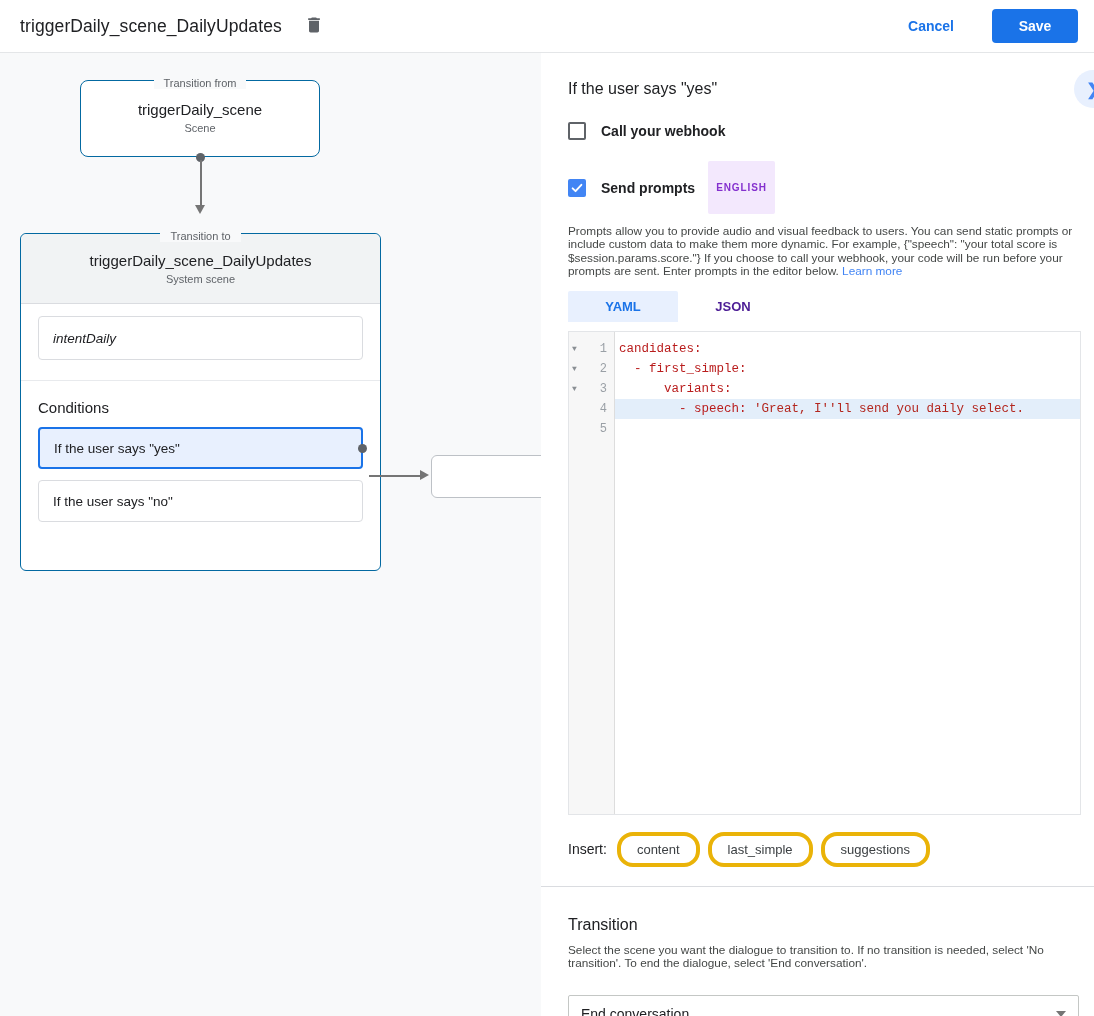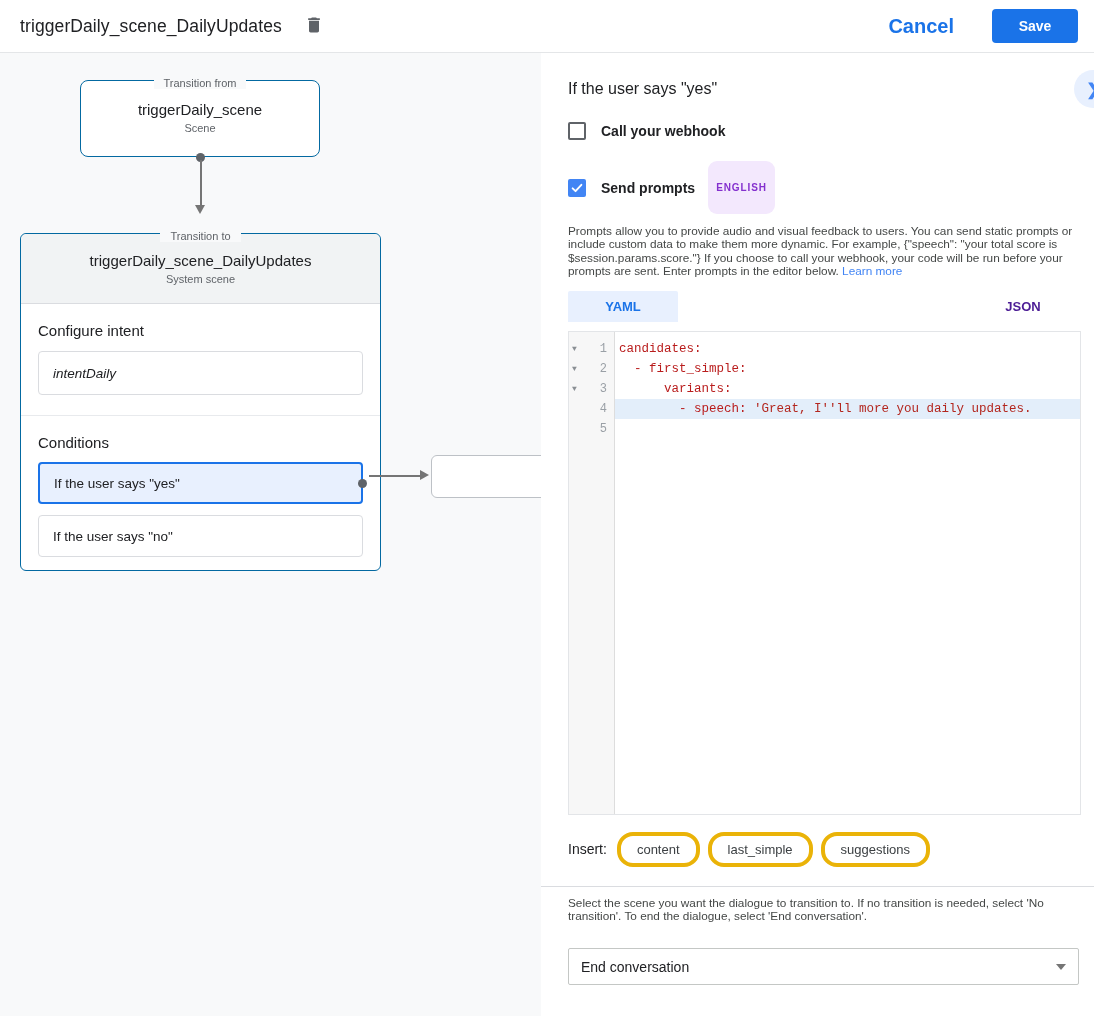--- a/index.html
+++ b/index.html
@@ -6,21 +6,21 @@
   html,body { width:1094px; height:1016px; overflow:hidden; background:#fff;
     font-family:"Liberation Sans", sans-serif; color:#202124; }
 
   
   .toolbar { height:53px; background:#fff; border-bottom:1px solid #e4e6e8;
     display:flex; align-items:center; padding:0 16px 0 20px; }
   .toolbar-title { font-size:17.5px; color:#202124; letter-spacing:.1px; }
   .trash-btn { margin-left:16px; width:32px; height:32px; border:none; background:transparent;
     display:flex; align-items:center; justify-content:center; cursor:pointer; }
   .toolbar-spacer { flex:1; }
-  .cancel-btn { border:none; background:transparent; color:#1a73e8; font-size:20px; font-weight:600;
+  .cancel-btn { border:none; background:transparent; color:#1a73e8; font-size:14px; font-weight:600;
     padding:8px 16px; margin-right:22px; cursor:pointer; font-family:inherit; }
   .save-btn { border:none; background:#1a73e8; color:#fff; font-size:14px; font-weight:600;
     border-radius:4px; width:86px; height:34px; cursor:pointer; font-family:inherit; }
 
   
   .main { position:relative; width:1094px; height:963px; }
   .canvas { position:absolute; left:0; top:0; width:541px; height:963px;
     background:#f8f9fa; overflow:hidden; }
   .panel { position:absolute; left:541px; top:0; width:553px; height:963px;
     background:#fff; padding:0 16px 0 27px; overflow:hidden; }
@@ -69,26 +69,26 @@
 
   .check-row { display:flex; align-items:center; }
   .check-row.webhook { margin-top:24px; }
   .check-row.prompts { margin-top:21px; }
   .checkbox { width:18px; height:18px; border:2px solid #5f6368; border-radius:2px; background:#fff;
     flex:0 0 auto; cursor:pointer; }
   .checkbox.checked { border:none; background:#4285f4; display:flex; align-items:center; justify-content:center; }
   .checkbox.checked svg { display:block; }
   .check-label { margin-left:15px; font-size:14px; font-weight:700; color:#202124; }
   .lang-badge { margin-left:13px; background:#f3e8fd; color:#8430ce; font-size:10px; font-weight:700;
-    letter-spacing:.9px; padding:21px 8px; border-radius:9px; }
+    letter-spacing:.9px; padding:21px 8px; border-radius:2px; }
 
   .desc { margin-top:11px; width:511px; font-size:11.8px; line-height:13.4px; color:#444746; }
   .link { color:#4285f4; text-decoration:none; cursor:pointer; }
 
-  .tabs { margin-top:12px; display:flex;justify-content:space-between; }
+  .tabs { margin-top:12px; display:flex; }
   .tab { width:110px; height:31px; display:flex; align-items:center; justify-content:center;
     font-size:13px; font-weight:600; color:#4c1d95; cursor:pointer; border-radius:2px 2px 0 0; }
   .tab.active { background:#e8f0fe; color:#1a73e8; }
 
   .editor { margin-top:9px; width:513px; height:484px; border:1px solid #e3e5e8; background:#fff;
     display:flex; font-family:"Liberation Mono", monospace; }
   .gutter { width:46px; background:#f7f7f7; border-right:1px solid #ddd; padding-top:7px; }
   .gutter-row { height:20px; position:relative; font-size:12px; color:#9aa0a6;
     text-align:right; padding-right:7px; line-height:20px; }
   .fold { position:absolute; left:3px; top:0; font-size:8px; color:#8a8f94; line-height:20px; }
@@ -148,21 +148,20 @@
 
     <div class="node to-node">
       <div class="node-label">
         <span>Transition to</span>
       </div>
       <div class="to-node-header">
         <div class="node-title">triggerDaily_scene_DailyUpdates</div>
         <div class="node-subtitle">System scene</div>
       </div>
       <div class="to-node-body">
-        <div class="section-heading">Configure intent</div>
         <div class="intent-input">
           <span>intentDaily</span>
         </div>
         <hr class="box-divider">
         <div class="section-heading">Conditions</div>
         <div class="condition selected">
           <span>If the user says "yes"</span>
           <span class="cond-dot"></span>
         </div>
         <div class="condition">
@@ -214,34 +213,35 @@
         <div class="gutter-row"><span class="fold">▼</span><span>1</span></div>
         <div class="gutter-row"><span class="fold">▼</span><span>2</span></div>
         <div class="gutter-row"><span class="fold">▼</span><span>3</span></div>
         <div class="gutter-row"><span>4</span></div>
         <div class="gutter-row"><span>5</span></div>
       </div>
       <div class="code-col">
         <div class="code-line"><span class="tok-key">candidates:</span></div>
         <div class="code-line"><span class="tok-key">  - first_simple:</span></div>
         <div class="code-line"><span class="tok-key">      variants:</span></div>
-        <div class="code-line active"><span class="tok-key">        - speech: </span><span class="tok-str">'Great, I''ll more you daily updates.</span></div>
+        <div class="code-line active"><span class="tok-key">        - speech: </span><span class="tok-str">'Great, I''ll send you daily select.</span></div>
         <div class="code-line"><span></span></div>
       </div>
     </div>
 
     <div class="insert-row">
       <div class="insert-label">Insert:</div>
       <button class="chip">content</button>
       <button class="chip">last_simple</button>
       <button class="chip">suggestions</button>
     </div>
 
     <hr class="panel-divider">
 
+    <div class="transition-heading">Transition</div>
     <div class="transition-desc">Select the scene you want the dialogue to transition to. If no transition is needed, select 'No transition'. To end the dialogue, select 'End conversation'.</div>
 
     <div class="dropdown">
       <div class="dropdown-value">End conversation</div>
       <div class="caret"></div>
     </div>
 
   </div>
 </div>
 

